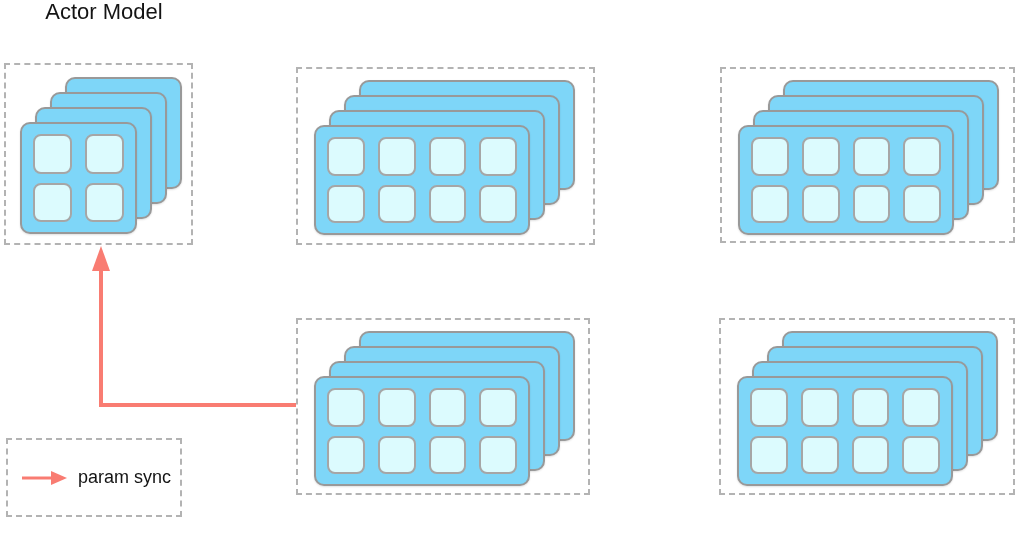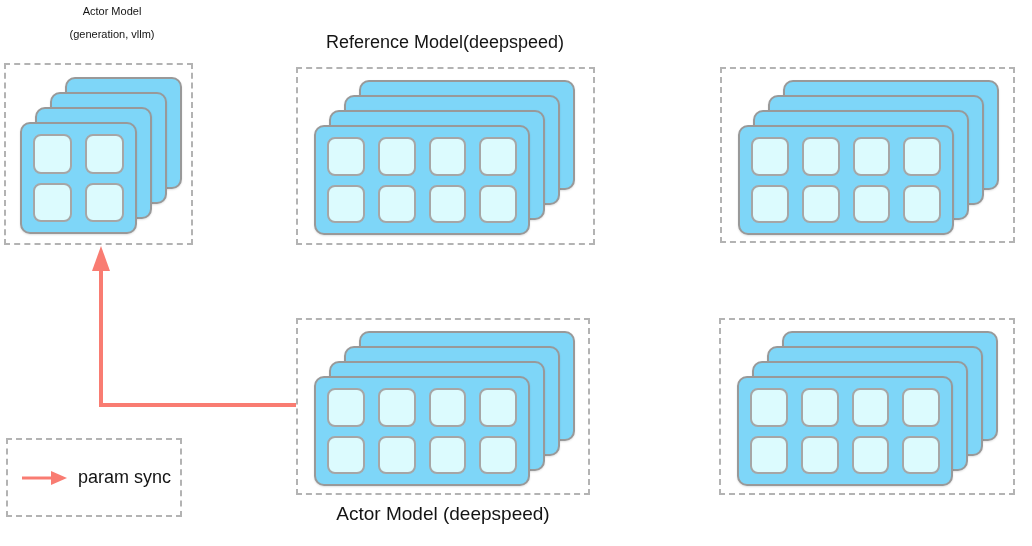--- a/index.html
+++ b/index.html
@@ -23,21 +23,21 @@
     z-index: 5;
   }
   .title {
     position: absolute;
     text-align: center;
     font-size: 18px;
     line-height: 23px;
     color: var(--text, #141414);
     white-space: nowrap;
   }
-  .title-vllm { left: 12px; top: 8; width: 200px; font-size: 11px; }
+  .title-vllm { left: 4px; top: 8; width: 200px; font-size: 22px; }
   .title-ref { left: 280px; top: 31px; width: 330px; }
   .title-reward { left: 702px; top: 31px; width: 330px; }
   .label-below { position: absolute; text-align: center; font-size: 19px; color: var(--text, #141414); white-space: nowrap; }
   .label-actor-ds { left: 296px; top: 503px; width: 294px; }
   .label-critic { left: 719px; top: 503px; width: 296px; }
 
   .dashed-box {
     position: absolute;
     border: 2px dashed var(--box-border, #b3b3b3);
     box-sizing: border-box;
@@ -84,37 +84,35 @@
 
 <div class="canvas">
 
   <svg class="arrow-overlay" viewBox="0 0 1032 546">
     <polyline points="296,405 101,405 101,252" fill="none" stroke="#F97C72" stroke-width="4"></polyline>
     <polygon points="101,246 92,271 110,271" fill="#F97C72"></polygon>
   </svg>
 
   <div class="title title-vllm">
     <div>Actor Model</div>
-    <div>(generation, vllm)</div>
   </div>
   <div class="dashed-box box-vllm">
     <div class="stack stack-small">
         <div class="card" style="left: 45px; top: 0px;"></div>
         <div class="card" style="left: 30px; top: 15px;"></div>
         <div class="card" style="left: 15px; top: 30px;"></div>
         <div class="card front" style="left: 0px; top: 45px; display: grid; grid-template-columns: repeat(2, 1fr); grid-template-rows: repeat(2, 1fr);">
           <div class="cell"></div>
           <div class="cell"></div>
           <div class="cell"></div>
           <div class="cell"></div>
         </div>
       </div>
   </div>
 
-  <div class="title title-ref">Reference Model(deepspeed)</div>
   <div class="dashed-box box-ref">
     <div class="stack stack-wide">
         <div class="card" style="left: 45px; top: 0px;"></div>
         <div class="card" style="left: 30px; top: 15px;"></div>
         <div class="card" style="left: 15px; top: 30px;"></div>
         <div class="card front" style="left: 0px; top: 45px; display: grid; grid-template-columns: repeat(4, 1fr); grid-template-rows: repeat(2, 1fr);">
           <div class="cell"></div>
           <div class="cell"></div>
           <div class="cell"></div>
           <div class="cell"></div>
@@ -154,21 +152,20 @@
           <div class="cell"></div>
           <div class="cell"></div>
           <div class="cell"></div>
           <div class="cell"></div>
           <div class="cell"></div>
           <div class="cell"></div>
           <div class="cell"></div>
         </div>
       </div>
   </div>
-  <div class="label-below label-actor-ds">Actor Model (deepspeed)</div>
 
   <div class="dashed-box box-critic">
     <div class="stack stack-wide">
         <div class="card" style="left: 45px; top: 0px;"></div>
         <div class="card" style="left: 30px; top: 15px;"></div>
         <div class="card" style="left: 15px; top: 30px;"></div>
         <div class="card front" style="left: 0px; top: 45px; display: grid; grid-template-columns: repeat(4, 1fr); grid-template-rows: repeat(2, 1fr);">
           <div class="cell"></div>
           <div class="cell"></div>
           <div class="cell"></div>

